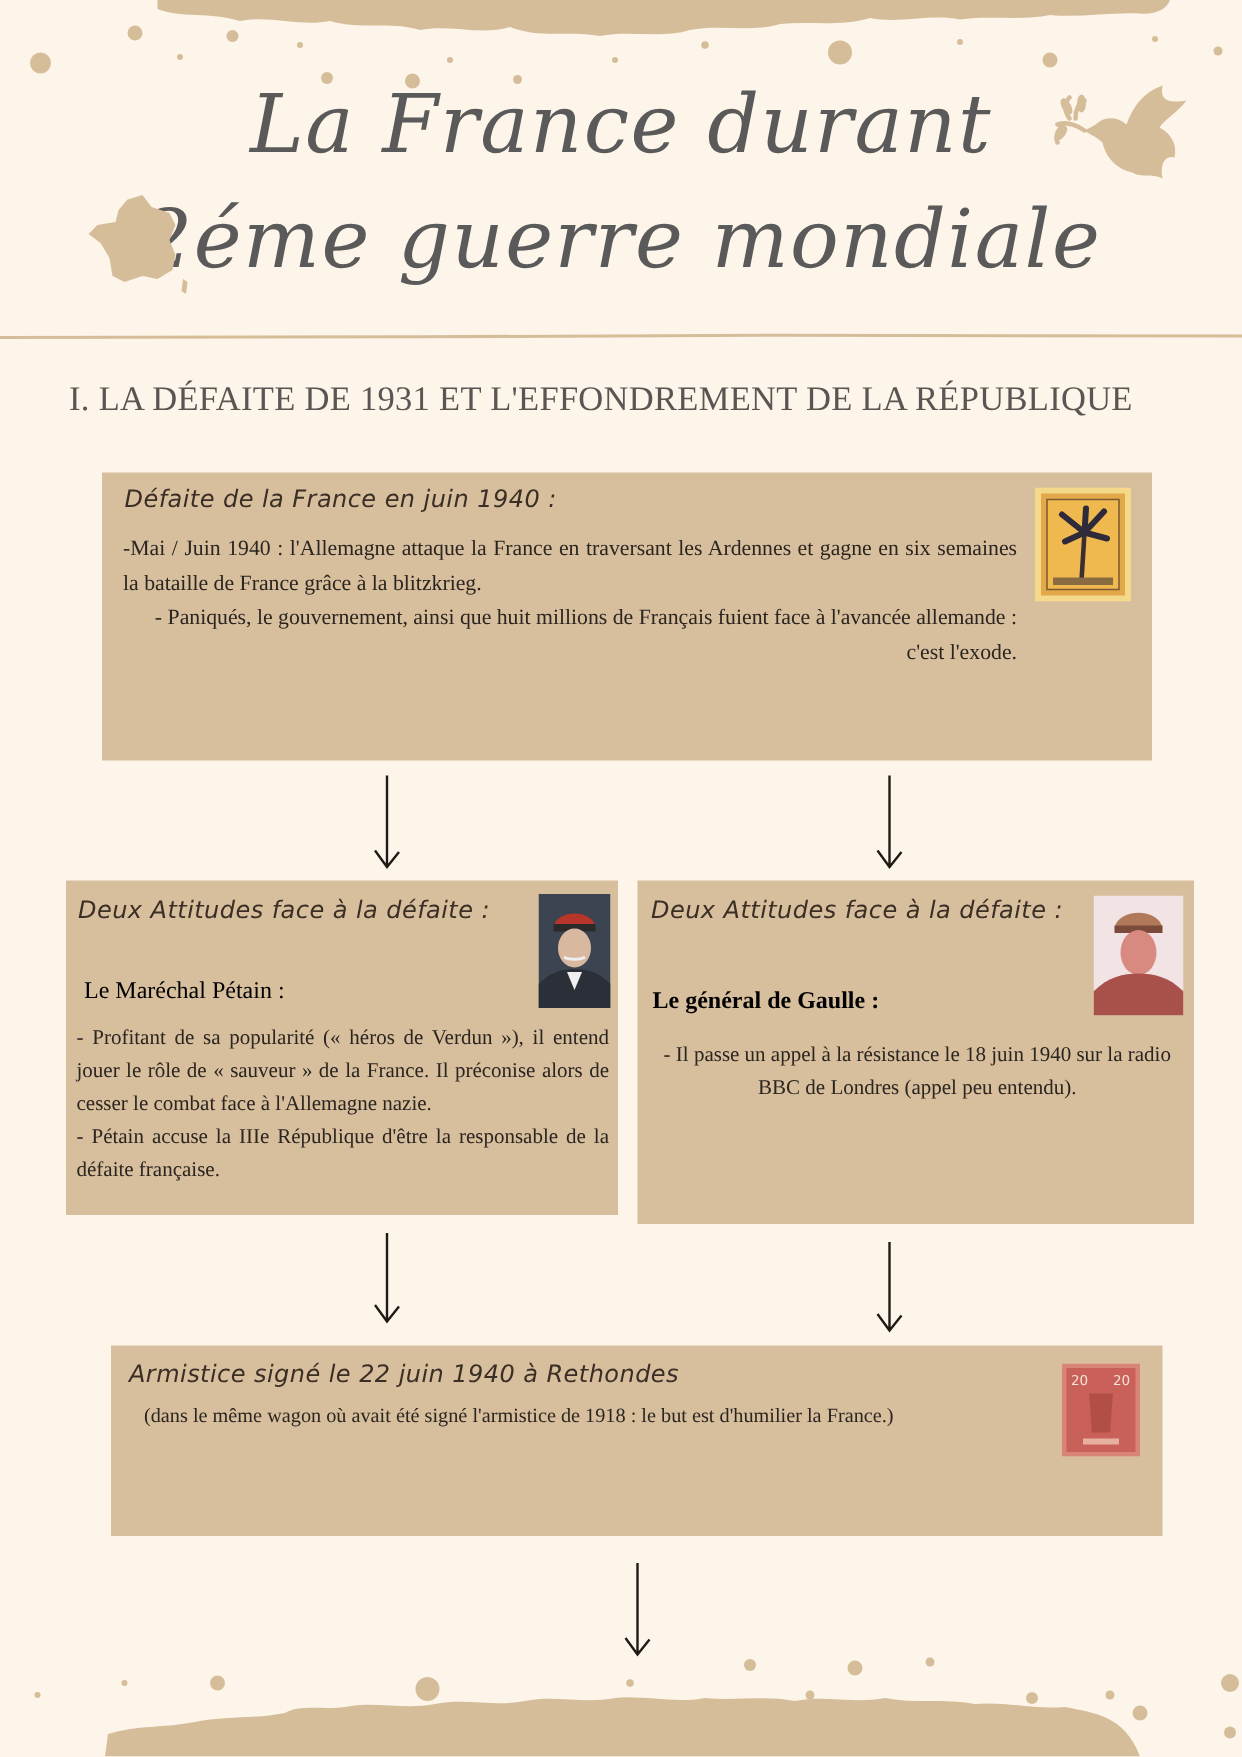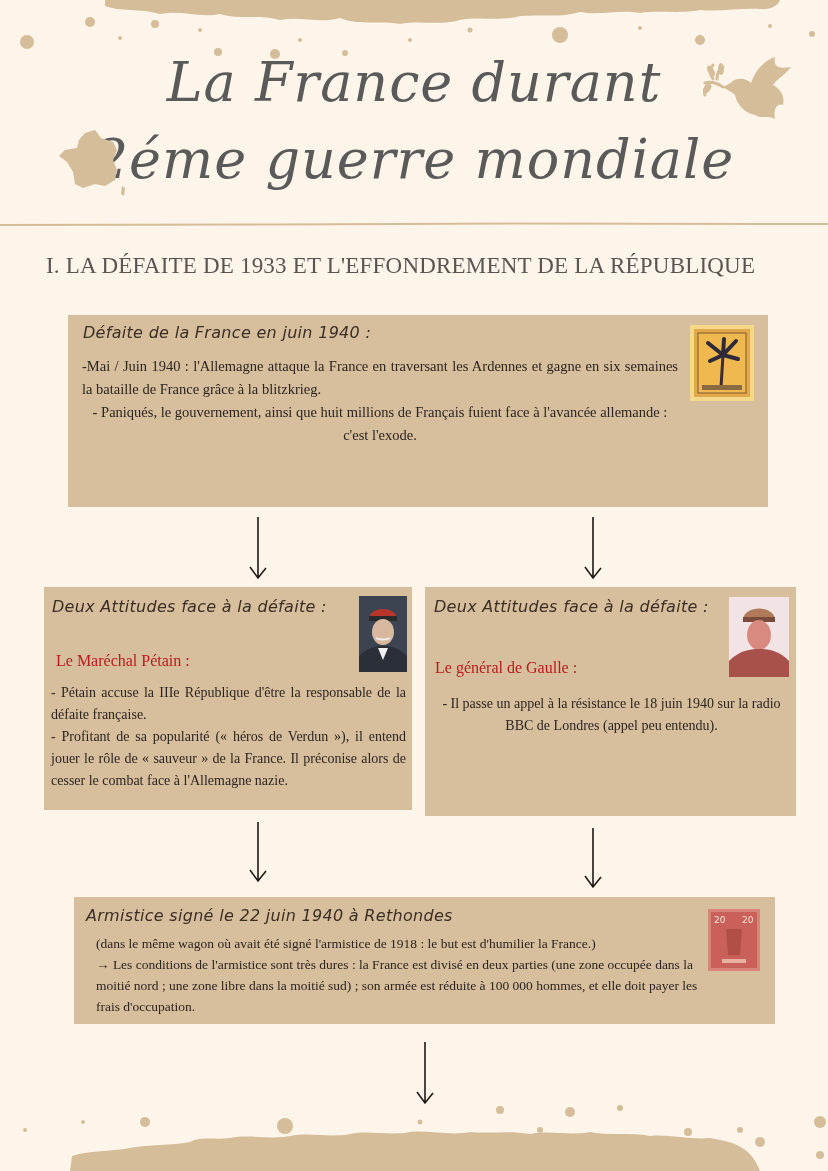--- a/index.html
+++ b/index.html
@@ -40,21 +40,21 @@
     font-family: "DejaVu Sans", sans-serif; font-style: italic;
     font-size: 16px; color: #3a2e25; font-weight: normal;
     letter-spacing: 0.3px;
   }
   .box-text {
     font-family: "Liberation Serif", serif; font-size: 14.5px;
     line-height: 23px; color: #2b2520; text-align: justify;
   }
   .box-text p { margin: 0; }
   .subhead {
-    font-family: "Liberation Serif", serif; font-size: 16px; color: #b91c1c;
+    font-family: "Liberation Serif", serif; font-size: 16px; color: #000000;
   }
   .arrow { position: absolute; }
   .stamp { position: absolute; }
   .portrait { position: absolute; }
 </style>
 </head>
 <body>
 
 <svg class="splash-top" viewBox="0 0 828 70" preserveAspectRatio="none">
   <path d="M105 0 H780 C778 6 770 10 760 9 C740 8 720 12 700 10 C680 14 660 10 640 13 C620 9 600 16 580 12 C560 18 540 14 520 16 C500 22 480 16 460 20 C440 26 420 20 400 24 C380 20 360 26 340 18 C320 24 300 16 280 20 C260 14 240 20 220 14 C200 18 180 10 160 14 C140 8 120 12 105 6 Z" fill="#d6bd9a"></path>
@@ -89,27 +89,27 @@
   <path d="M20 34 C14 30 8 28 2 30 M10 26 C6 20 6 16 10 12 M14 26 C14 20 16 16 20 14 M6 30 C2 34 0 38 2 42" stroke="#d6bd9a" stroke-width="3" fill="none" stroke-linecap="round"></path>
   <ellipse cx="8" cy="18" rx="3" ry="6" fill="#d6bd9a" transform="rotate(-30 8 18)"></ellipse>
   <ellipse cx="18" cy="16" rx="3" ry="6" fill="#d6bd9a"></ellipse>
   <ellipse cx="4" cy="36" rx="3" ry="6" fill="#d6bd9a" transform="rotate(40 4 36)"></ellipse>
 </svg>
 
 <svg class="rule" viewBox="0 0 828 4" preserveAspectRatio="none">
   <path d="M0 3 L280 2.5 L520 1.5 L828 2" stroke="#d6bd9a" stroke-width="2" fill="none"></path>
 </svg>
 
-<div class="section-heading">I. LA DÉFAITE DE 1933 ET L'EFFONDREMENT DE LA RÉPUBLIQUE</div>
+<div class="section-heading">I. LA DÉFAITE DE 1931 ET L'EFFONDREMENT DE LA RÉPUBLIQUE</div>
 
 <div class="box" style="left:68px; top:315px; width:700px; height:192px;">
   <div class="box-title" style="position:absolute; left:15px; top:8px;">Défaite de la France en juin 1940 :</div>
   <div class="box-text" style="position:absolute; left:14px; top:40px; width:596px;">
     <p>-Mai / Juin 1940 : l'Allemagne attaque la France en traversant les Ardennes et gagne en six semaines la bataille de France grâce à la blitzkrieg.</p>
-    <p style="text-align:center;">- Paniqués, le gouvernement, ainsi que huit millions de Français fuient face à l'avancée allemande : c'est l'exode.</p>
+    <p style="text-align:right;">- Paniqués, le gouvernement, ainsi que huit millions de Français fuient face à l'avancée allemande : c'est l'exode.</p>
   </div>
   <svg class="stamp" style="left:622px; top:10px;" width="64" height="76" viewBox="0 0 64 76">
     <rect x="0" y="0" width="64" height="76" fill="#f5d98a"></rect>
     <rect x="4" y="4" width="56" height="68" fill="#e3a84a"></rect>
     <rect x="8" y="8" width="48" height="60" fill="#f0b94f" stroke="#7a5a30" stroke-width="1"></rect>
     <path d="M31 62 L33 30" stroke="#3a2e30" stroke-width="3"></path>
     <path d="M33 30 L18 18 M33 30 L46 16 M33 30 L20 36 M33 30 L48 34 M33 30 L34 14" stroke="#2e2a3a" stroke-width="4" stroke-linecap="round"></path>
     <rect x="12" y="60" width="40" height="5" fill="#8a6a40"></rect>
   </svg>
 </div>
@@ -118,37 +118,37 @@
   <path d="M10 2 L10 62 M2 52 L10 63 L18 53" stroke="#1f1a17" stroke-width="1.6" fill="none"></path>
 </svg>
 <svg class="arrow" style="left:583px; top:515px;" width="20" height="66" viewBox="0 0 20 66">
   <path d="M10 2 L10 62 M2 52 L10 63 L18 53" stroke="#1f1a17" stroke-width="1.6" fill="none"></path>
 </svg>
 
 <div class="box" style="left:44px; top:587px; width:368px; height:223px;">
   <div class="box-title" style="position:absolute; left:8px; top:10px;">Deux Attitudes face à la défaite :</div>
   <div class="subhead" style="position:absolute; left:12px; top:65px;">Le Maréchal Pétain :</div>
   <div class="box-text" style="position:absolute; left:7px; top:95px; width:355px; font-size:14px; line-height:22px;">
+    <p>- Profitant de sa popularité (« héros de Verdun »),  il entend jouer le rôle de « sauveur » de la France. Il préconise alors de cesser le combat face à l'Allemagne nazie.</p>
     <p>- Pétain accuse la IIIe République d'être la  responsable de la défaite française.</p>
-    <p>- Profitant de sa popularité (« héros de Verdun »),  il entend jouer le rôle de « sauveur » de la France. Il préconise alors de cesser le combat face à l'Allemagne nazie.</p>
   </div>
   <svg class="portrait" style="left:315px; top:9px;" width="48" height="76" viewBox="0 0 48 76">
     <rect width="48" height="76" fill="#3b4450"></rect>
     <path d="M10 22 C12 10 36 10 38 22 Z" fill="#b8352a"></path>
     <rect x="10" y="20" width="28" height="5" fill="#2a2a2a"></rect>
     <ellipse cx="24" cy="36" rx="11" ry="13" fill="#d9b8a0"></ellipse>
     <path d="M17 42 C20 44 28 44 31 42" stroke="#eeeeee" stroke-width="2" fill="none"></path>
     <path d="M0 76 L0 60 C8 52 16 50 24 50 C32 50 40 52 48 60 L48 76 Z" fill="#2b3038"></path>
     <path d="M19 52 L24 64 L29 52 Z" fill="#f0f0f0"></path>
   </svg>
 </div>
 
 <div class="box" style="left:425px; top:587px; width:371px; height:229px;">
   <div class="box-title" style="position:absolute; left:9px; top:10px;">Deux Attitudes face à la défaite :</div>
-  <div class="subhead" style="position:absolute; left:10px; top:72px;">Le général de Gaulle :</div>
+  <div class="subhead" style="position:absolute; left:10px; top:72px;font-weight:bold;">Le général de Gaulle :</div>
   <div class="box-text" style="position:absolute; left:9px; top:106px; width:355px; font-size:14px; line-height:22px;">
     <p style="text-align:center;">- Il passe un appel à la résistance le 18 juin 1940 sur la radio BBC de Londres (appel peu entendu).</p>
   </div>
   <svg class="portrait" style="left:304px; top:10px;" width="60" height="80" viewBox="0 0 60 80">
     <rect width="60" height="80" fill="#f2e4e4"></rect>
     <path d="M14 22 C16 8 44 8 46 22 Z" fill="#b07a5a"></path>
     <rect x="14" y="20" width="32" height="5" fill="#7a4a3a"></rect>
     <ellipse cx="30" cy="38" rx="12" ry="15" fill="#d88a80"></ellipse>
     <path d="M0 80 L0 64 C10 54 20 52 30 52 C40 52 50 54 60 64 L60 80 Z" fill="#a8504a"></path>
   </svg>
@@ -158,21 +158,20 @@
   <path d="M10 2 L10 60 M2 50 L10 61 L18 51" stroke="#1f1a17" stroke-width="1.6" fill="none"></path>
 </svg>
 <svg class="arrow" style="left:583px; top:826px;" width="20" height="64" viewBox="0 0 20 64">
   <path d="M10 2 L10 60 M2 50 L10 61 L18 51" stroke="#1f1a17" stroke-width="1.6" fill="none"></path>
 </svg>
 
 <div class="box" style="left:74px; top:897px; width:701px; height:127px;">
   <div class="box-title" style="position:absolute; left:12px; top:9px;">Armistice signé le 22 juin 1940 à Rethondes</div>
   <div class="box-text" style="position:absolute; left:10px; top:36px; width:612px; font-size:13.5px; line-height:21px; text-align:left;margin-left:12px;">
     <p> (dans le même wagon où avait été signé l'armistice de 1918 : le but est d'humilier la France.)</p>
-    <p>→ Les conditions de l'armistice sont très dures : la France est divisé en deux parties (une zone occupée dans la moitié nord ; une zone libre dans la moitié sud) ; son armée est réduite à 100 000 hommes, et elle doit payer les frais d'occupation.</p>
   </div>
   <svg class="stamp" style="left:634px; top:12px;" width="52" height="62" viewBox="0 0 52 62">
     <rect width="52" height="62" fill="#d88478"></rect>
     <rect x="3" y="3" width="46" height="56" fill="#c9605a"></rect>
     <text x="6" y="14" font-family="DejaVu Sans, sans-serif" font-size="9" fill="#f6e4d8">20</text>
     <text x="34" y="14" font-family="DejaVu Sans, sans-serif" font-size="9" fill="#f6e4d8">20</text>
     <path d="M18 20 L34 20 L32 46 L20 46 Z" fill="#b24e48"></path>
     <rect x="14" y="50" width="24" height="4" fill="#e8b0a0"></rect>
   </svg>
 </div>

